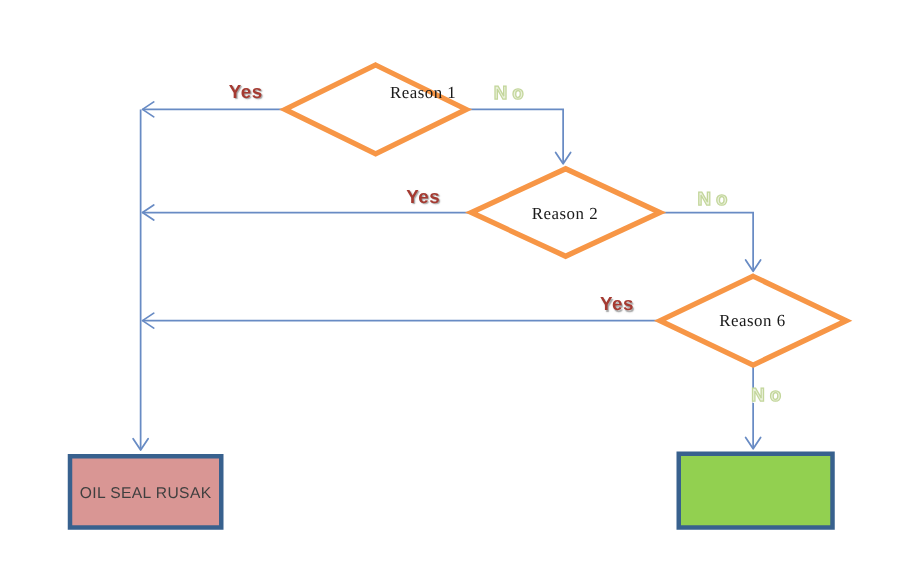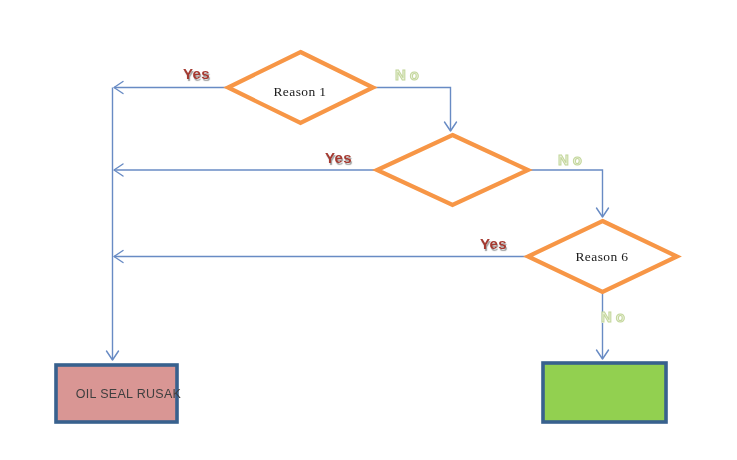--- a/index.html
+++ b/index.html
@@ -80,28 +80,29 @@
     <polyline class="arrowhead" points="596.5,350 602.5,359 608.5,350"></polyline>
 
     <polygon class="diamond" points="300.5,52 373,87.5 300.5,123 228,87.5"></polygon>
     <polygon class="diamond" points="452.5,135 528,170 452.5,205 377,170"></polygon>
     <polygon class="diamond" points="602.5,221 677,256.5 602.5,292 528,256.5"></polygon>
 
     <rect class="outcome-rect rusak-rect" x="56" y="365" width="121" height="57"></rect>
     <rect class="outcome-rect tidak-rect" x="543" y="363" width="123" height="59"></rect>
   </svg>
 
-  <div class="lbl decision-label" style="left:235px;top:84px;">Reason 1</div>
+  <div class="lbl decision-label" style="left:235px;top:66px;text-align:right;">Reason 1</div>
+  <div class="lbl decision-label" style="left:387px;top:162.5px;">Reason 2</div>
   <div class="lbl decision-label" style="left:537px;top:249px;">Reason 6</div>
 
   <div class="lbl yes-label" style="left:183px;top:65px;">Yes</div>
   <div class="lbl yes-label" style="left:325px;top:149px;">Yes</div>
   <div class="lbl yes-label" style="left:480px;top:235px;">Yes</div>
 
   <div class="lbl no-label" style="left:395px;top:66px;">No</div>
   <div class="lbl no-label" style="left:558px;top:151px;">No</div>
   <div class="lbl no-label" style="left:601px;top:308px;">No</div>
 
-  <div class="outcome-label" style="left:56px;top:365px;width:121px;height:57px;padding-left:12px;">
+  <div class="outcome-label" style="left:56px;top:365px;width:121px;height:57px;">
     <span class="inner" style="width:115px;">OIL SEAL RUSAK</span>
   </div>
 
 </div>
 
 </body></html>

